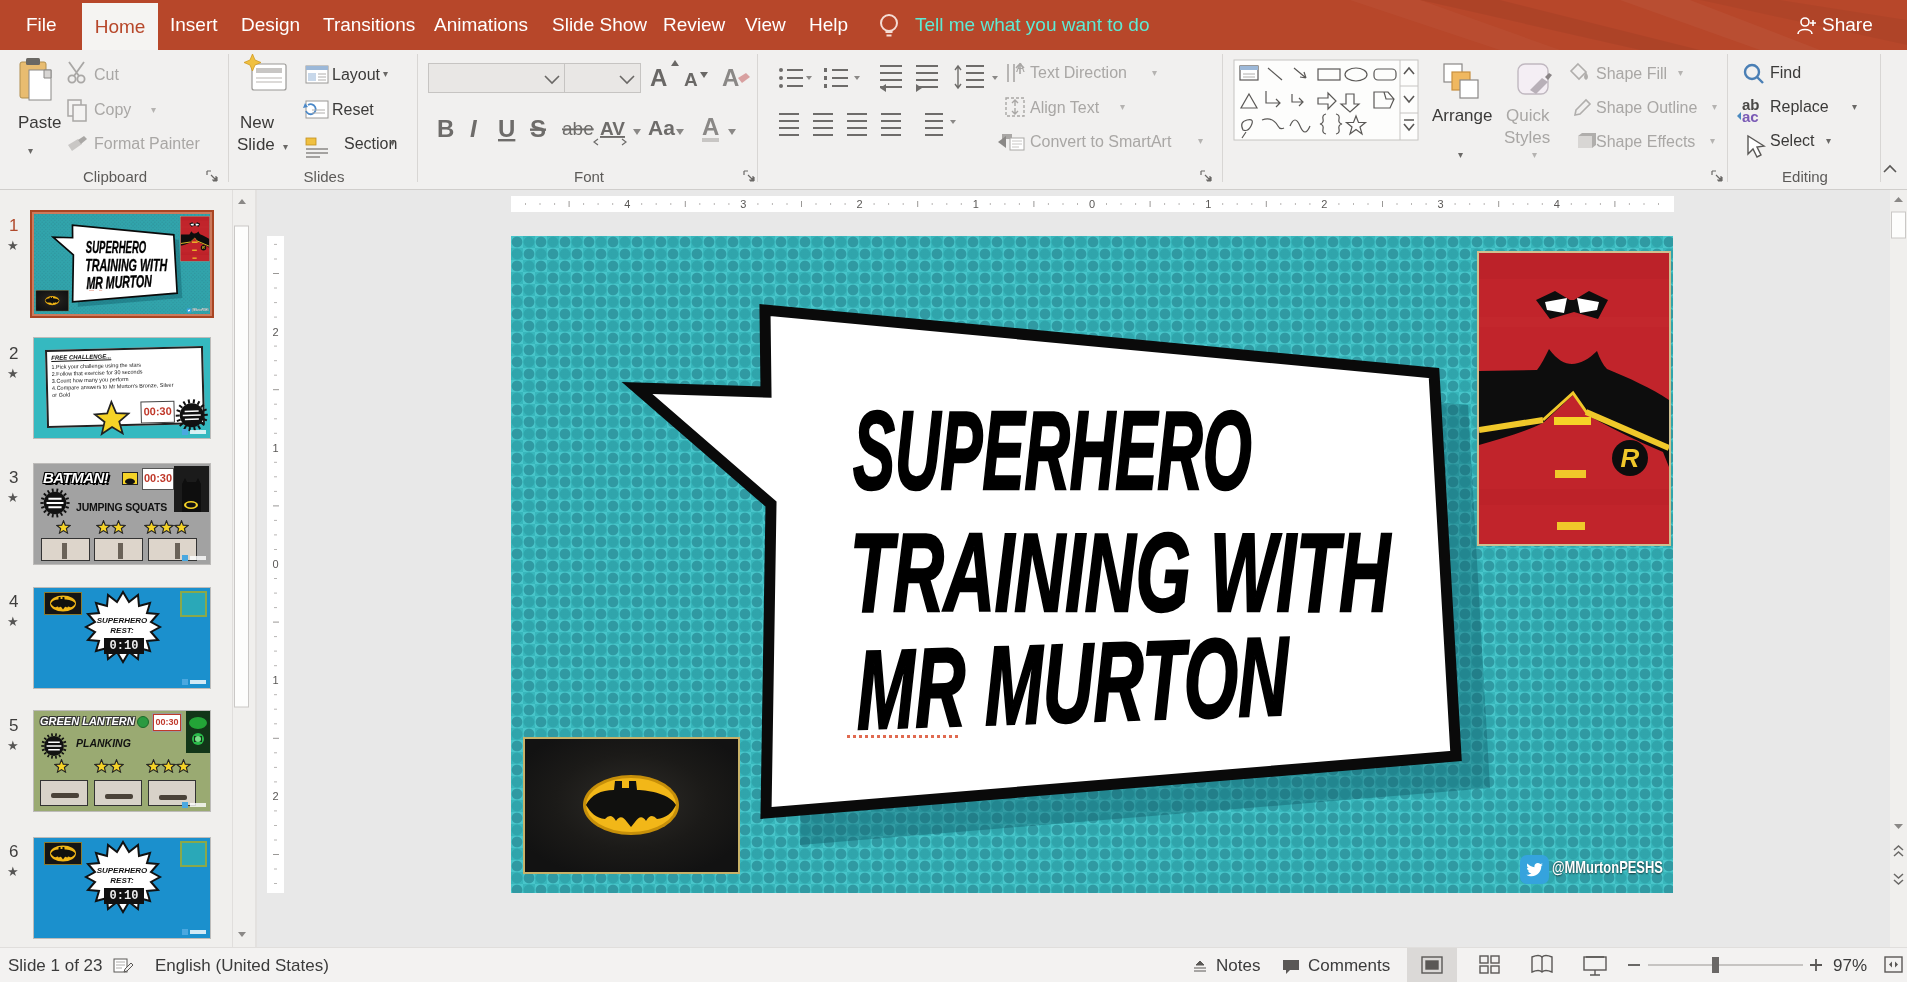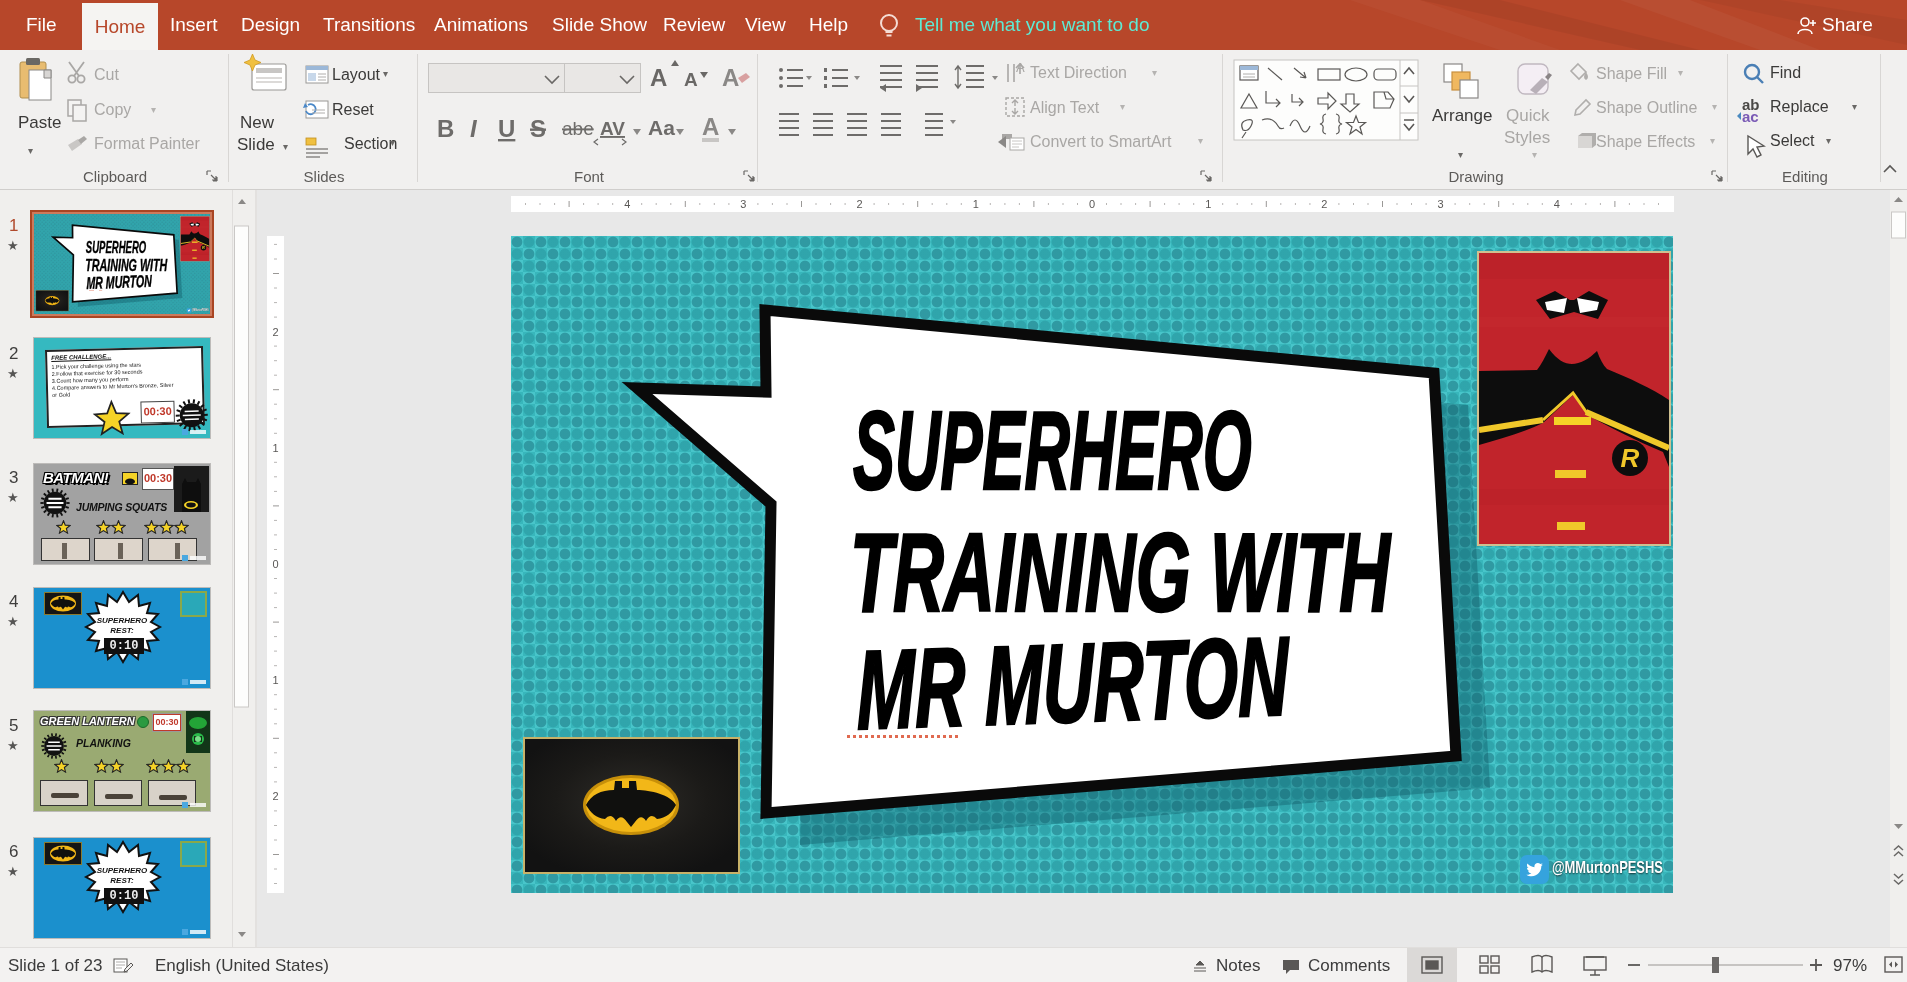--- a/index.html
+++ b/index.html
@@ -287,21 +287,20 @@
 <div class="ddg abs" style="left:1198px; top:85px;">▾</div>
 <div class="combo" style="left:428px; top:13px; width:137px; height:30px;"></div>
 <div class="combo" style="left:564px; top:13px; width:77px; height:30px;"></div>
 <svg width="700" height="50" style="position:absolute;left:0;top:0;">
         <path d="M545,26 l7,7 l7,-7" stroke="#6a6866" stroke-width="1.6" fill="none"></path>
         <path d="M620,26 l7,7 l7,-7" stroke="#6a6866" stroke-width="1.6" fill="none"></path>
       </svg>
 <div class="glabel" style="left:0px; width:230px;">Clipboard</div>
 <div class="glabel" style="left:230px; width:188px;">Slides</div>
 <div class="glabel" style="left:420px; width:338px;">Font</div>
-<div class="glabel" style="left:1225px; width:502px;">Drawing</div>
 <div class="glabel" style="left:1730px; width:150px;">Editing</div>
 <div class="gsep" style="left:228px;"></div>
 <div class="gsep" style="left:417px;"></div>
 <div class="gsep" style="left:757px;"></div>
 <div class="gsep" style="left:1222px;"></div>
 <div class="gsep" style="left:1727px;"></div>
 <div class="gsep" style="left:1880px;"></div>
 <svg width="1907" height="140" style="position:absolute;left:0;top:0;pointer-events:none;">
 <g transform="translate(207,121)">
           <path d="M0,0 h4 M0,0 v4 M10,10 h-4 M10,10 v-4 M4,4 l5,5 m0,-4 v4 h-4" stroke="#6a6866" stroke-width="1.2" fill="none"></path>
@@ -463,21 +462,21 @@
             <line x1="11.0" y1="6.6" x2="9.2" y2="3.6"></line>
             <line x1="14.9" y1="5.2" x2="14.3" y2="1.7"></line>
             <line x1="19.1" y1="5.2" x2="19.7" y2="1.7"></line>
             <line x1="23.0" y1="6.6" x2="24.7" y2="3.6"></line>
             <line x1="26.2" y1="9.3" x2="28.9" y2="7.0"></line>
             <line x1="28.3" y1="12.9" x2="31.6" y2="11.7"></line>
           </g>
           <circle cx="17" cy="17" r="12" fill="#111"></circle>
           <path d="M10,12.5 h14 M8,17 h18 M10,21.5 h14" stroke="#fff" stroke-width="2"></path>
         </svg>
-<div style="position:absolute;left:42px;top:37px;font-size:10.5px;letter-spacing:-0.2px;font-weight:bold;font-style:italic;color:#111;">JUMPING SQUATS</div>
+<div style="position:absolute;left:42px;top:37px;font-size:10.5px;letter-spacing:-0.2px;font-weight:bold;color:#111;">JUMPING SQUATS</div>
 
 <div style="position:absolute;left:22px;top:56px;"><svg width="15" height="14" viewBox="0 0 20 19" style="margin-right:0px;">
             <path d="M10,1 l2.4,6 l6.5,0.4 l-5,4.1 l1.6,6.3 l-5.5,-3.5 l-5.5,3.5 l1.6,-6.3 l-5,-4.1 l6.5,-0.4 z" fill="#f5d327" stroke="#222" stroke-width="1.5"></path>
           </svg></div>
 <div style="position:absolute;left:62px;top:56px;"><svg width="15" height="14" viewBox="0 0 20 19" style="margin-right:0px;">
             <path d="M10,1 l2.4,6 l6.5,0.4 l-5,4.1 l1.6,6.3 l-5.5,-3.5 l-5.5,3.5 l1.6,-6.3 l-5,-4.1 l6.5,-0.4 z" fill="#f5d327" stroke="#222" stroke-width="1.5"></path>
           </svg><svg width="15" height="14" viewBox="0 0 20 19" style="margin-right:0px;">
             <path d="M10,1 l2.4,6 l6.5,0.4 l-5,4.1 l1.6,6.3 l-5.5,-3.5 l-5.5,3.5 l1.6,-6.3 l-5,-4.1 l6.5,-0.4 z" fill="#f5d327" stroke="#222" stroke-width="1.5"></path>
           </svg></div>
 <div style="position:absolute;left:110px;top:56px;"><svg width="15" height="14" viewBox="0 0 20 19" style="margin-right:0px;">

